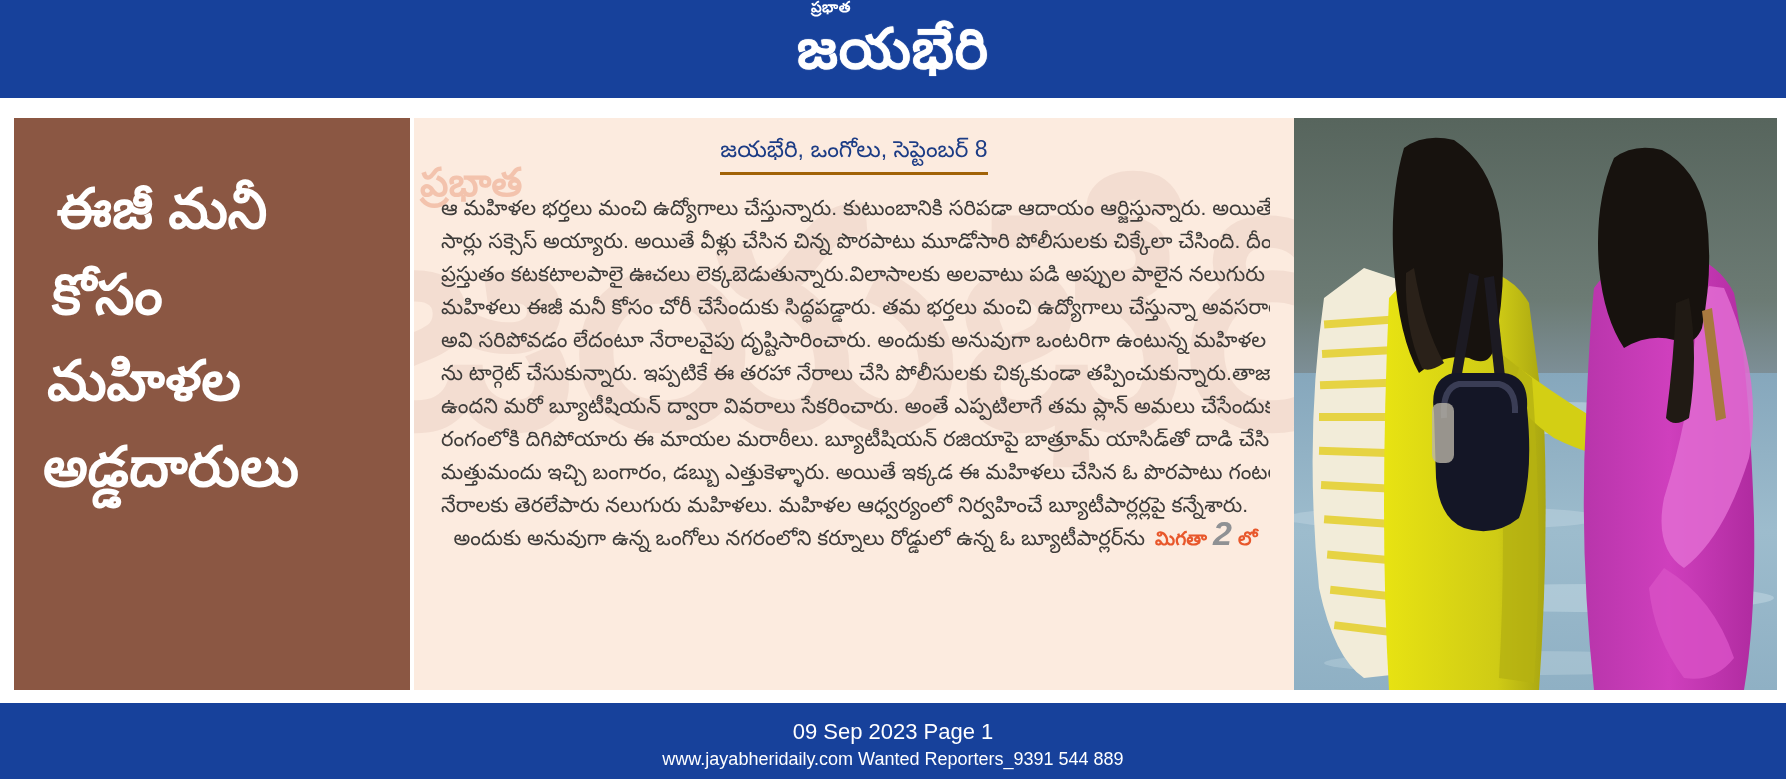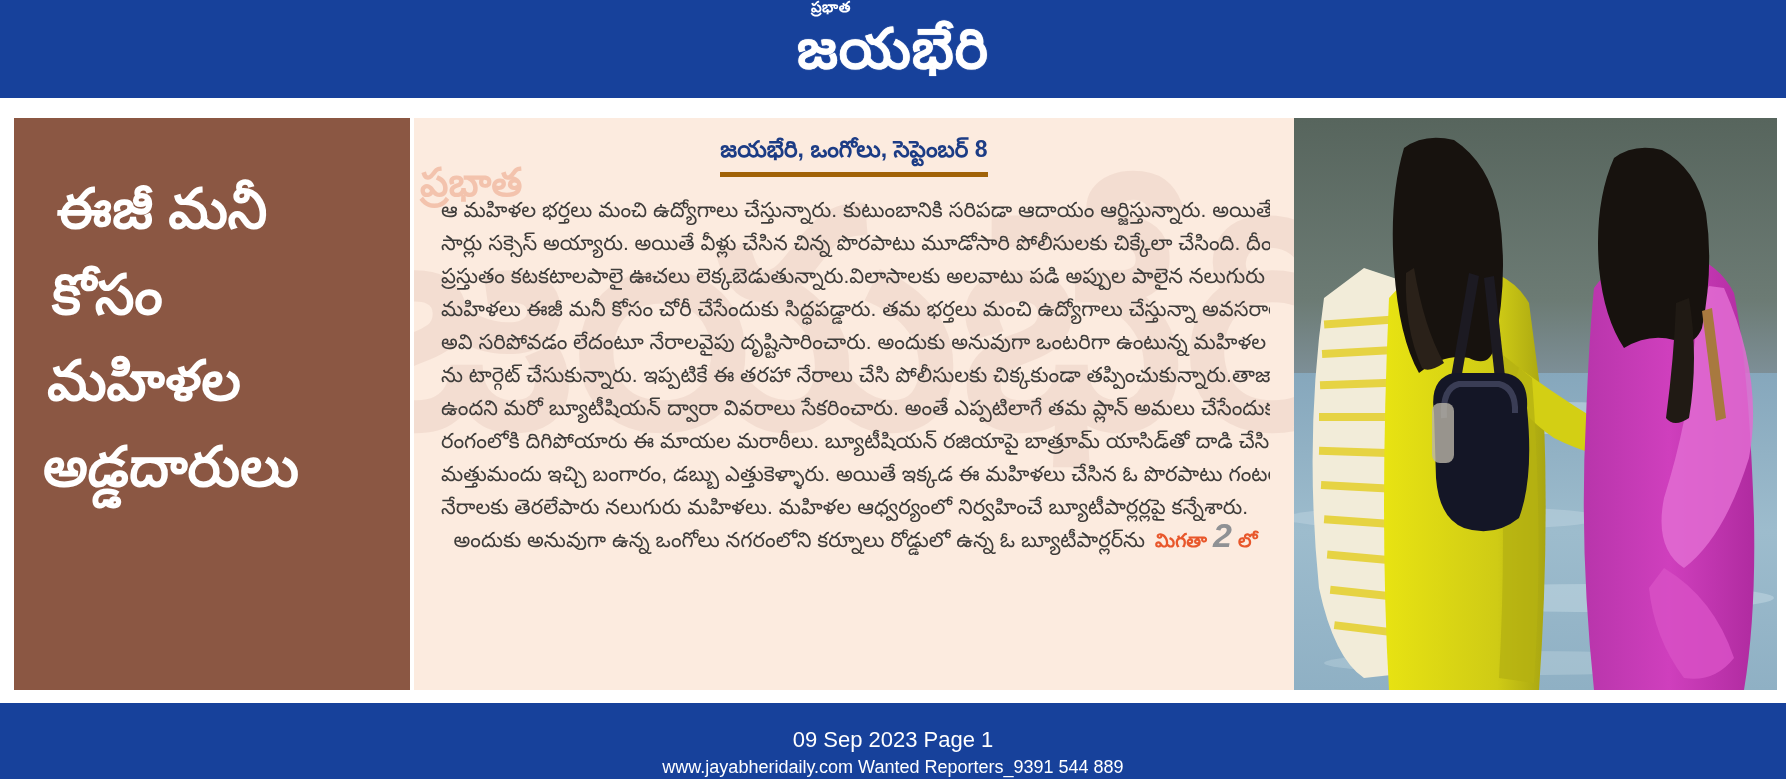--- a/index.html
+++ b/index.html
@@ -46,22 +46,22 @@
   .wm-small {
     position: absolute; left: 6px; top: 42px; font-size: 40px; font-weight: bold;
     color: rgba(232, 146, 112, 0.45); z-index: 0; pointer-events: none;
   }
   .wm-large {
     position: absolute; left: -60px; top: 30px; font-size: 300px; font-weight: bold;
     color: rgba(190, 140, 125, 0.14); z-index: 0; pointer-events: none; white-space: nowrap;
   }
   .dateline-wrap { position: relative; z-index: 1; text-align: center; margin-top: 18px; }
   .dateline {
-    display: inline-block; font-size: 23px; font-weight: bold; color: #1c3c85;
-    padding-bottom: 4px; border-bottom: 5px solid #a16207;
+    display: inline-block; font-size: 23px; font-weight: normal; color: #1c3c85;
+    padding-bottom: 4px; border-bottom: 3px solid #a16207;
   }
   .body-text {
     position: relative; z-index: 1; margin: 16px 24px 0 27px; color: #3e3c3a;
     font-size: 21px;
   }
   .body-line {
     line-height: 33px; height: 33px; white-space: nowrap; overflow: hidden;
     text-align: justify;
   }
   .body-line.last { display: flex; justify-content: center; align-items: baseline; white-space: nowrap; }
@@ -73,21 +73,21 @@
   .photo-panel {
     position: absolute; left: 1280px; top: 0; width: 483px; height: 572px; overflow: hidden;
   }
   .photo-panel svg { display: block; }
 
   
   .footer-bar {
     position: absolute; left: 0; top: 703px; width: 1786px; height: 76px;
     background: #17419b; color: #ffffff; text-align: center;
   }
-  .footer-line1 { font-size: 22px; margin-top: 24px; }
+  .footer-line1 { font-size: 22px; margin-top: 16px; }
   .footer-line2 { font-size: 18px; margin-top: 4px; }
 </style>
 </head>
 <body>
 
 <div class="page">
 
   <div class="header-bar">
     <div class="masthead">
       <div class="masthead-tagline">ప్రభాత</div>

